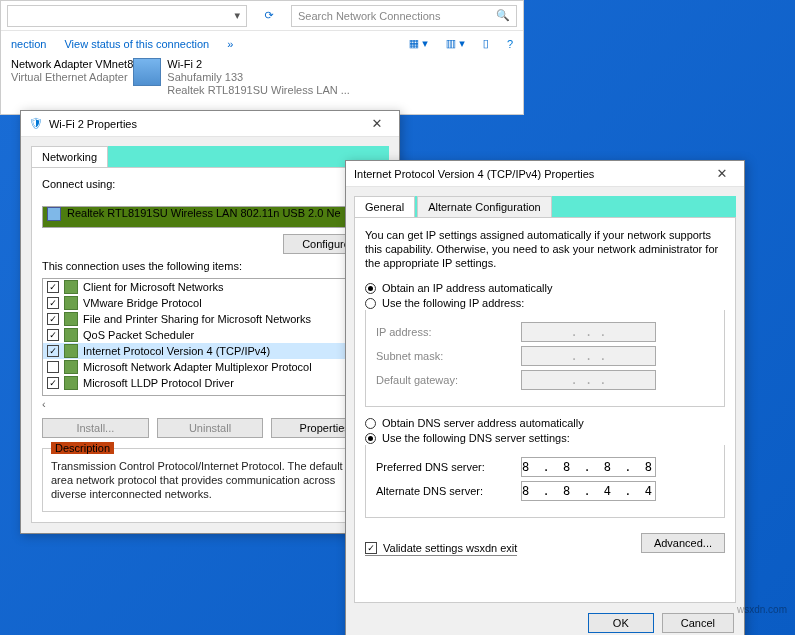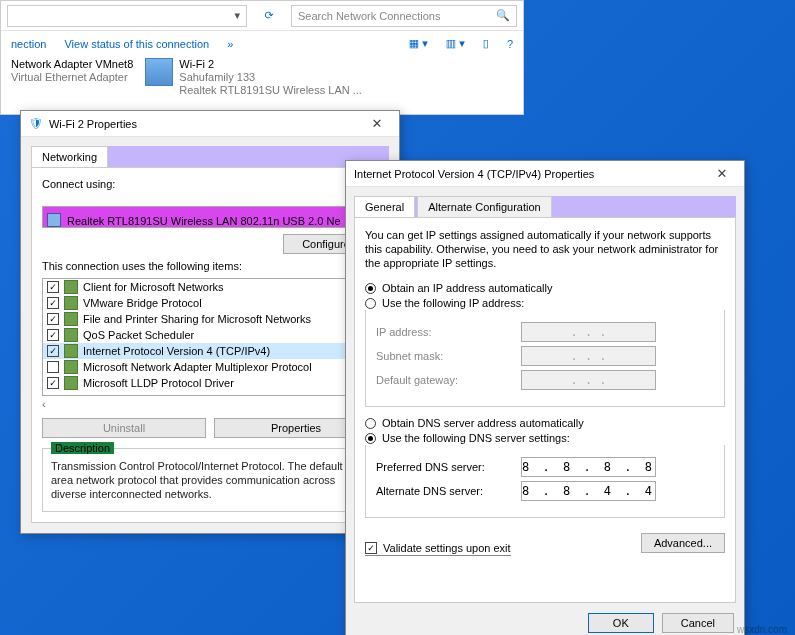--- a/index.html
+++ b/index.html
@@ -1,57 +1,57 @@
 <!DOCTYPE html>
 <html><head>
 <meta charset="utf-8">
 <style>
 * { box-sizing: border-box; font-family: "Segoe UI", Tahoma, sans-serif; font-size: 11px; }
 body { margin: 0; width: 795px; height: 635px; background: linear-gradient(135deg, #1a6dd6 0%, #0a5cc4 100%); overflow: hidden; position: relative; }
-.watermark { position: absolute; bottom: 0; right: 8px; color: #000; opacity: .35; font-size: 10px; }
+.watermark { position: absolute; bottom: 20px; right: 8px; color: #000; opacity: .35; font-size: 10px; }
 .ncwin { position: absolute; left: 0; top: 0; width: 524px; height: 115px; background: #fff; border: 1px solid #ccc; }
 .ncwin .toolbar { display: flex; align-items: center; height: 30px; border-bottom: 1px solid #e5e5e5; padding: 0 6px; gap: 10px; }
 .ncwin .nav { width: 240px; height: 22px; border: 1px solid #ccc; display: flex; align-items: center; justify-content: flex-end; padding-right: 6px; color: #555; }
 .ncwin .refresh { width: 24px; text-align: center; color: #06c; }
 .ncwin .search { flex: 1; height: 22px; border: 1px solid #ccc; padding: 0 6px; color: #888; display: flex; align-items: center; justify-content: space-between; }
 .ncwin .linkbar { display: flex; align-items: center; gap: 18px; padding: 6px 10px; color: #0066cc; font-size: 12px; }
 .ncwin .linkbar .sep { flex: 1; }
 .ncwin .iconbtn { color: #06c; }
-.ncwin .content { display: flex; gap: 12px; padding: 2px 10px; }
+.ncwin .content { display: flex; gap: 0; padding: 2px 10px; }
 .adapter { display: flex; align-items: flex-start; gap: 6px; }
 .adapter .ico { width: 28px; height: 28px; background: linear-gradient(#77b5ee,#5090d0); border: 1px solid #4a80b8; }
 .adapter .lines div { line-height: 13px; color: #333; font-size: 11px; }
 .adapter .lines .t { color: #000; }
 .adapter .lines .g { color: #777; }
 
 .dlg { position: absolute; background: #fff; border: 1px solid #888; box-shadow: 2px 2px 10px rgba(0,0,0,.25); }
 .dlg .titlebar { height: 26px; display: flex; align-items: center; padding: 0 8px; font-size: 12px; color: #000; background: #fff; border-bottom: 1px solid #e4e4e4; }
 .dlg .titlebar .spacer { flex: 1; }
 .dlg .titlebar .close { width: 28px; text-align: center; color: #444; font-family: Arial; font-size: 13px; }
 .dlg .body { padding: 8px 10px 10px; background: #f0f0f0; }
 
-.tabs { display: flex; background: #c4b5fd; border-bottom: 1px solid #ccc; position: relative; top: 1px; }
+.tabs { display: flex; background: #5eead4; border-bottom: 1px solid #ccc; position: relative; top: 1px; }
 .tab { padding: 4px 10px; border: 1px solid #ccc; border-bottom: none; background: #fff; margin-right: 2px; font-size: 11px; }
 .tab.inactive { background: #f0f0f0; }
 .tabpage { background: #fff; border: 1px solid #ccc; padding: 10px; }
 
 .props { left: 20px; top: 110px; width: 380px; }
-.field { width: 100%; height: 22px; border: 1px solid #aaa; display: flex; align-items: flex-end; padding: 0 4px; gap: 6px; background: #d946ef; }
+.field { width: 100%; height: 22px; border: 1px solid #aaa; display: flex; align-items: flex-start; padding: 0 4px; gap: 6px; background: #4d7c0f; }
 .field .nic { width: 14px; height: 14px; background: #7fb8e8; border: 1px solid #459; }
 .items { border: 1px solid #aaa; background: #fff; height: 118px; overflow: hidden; margin-top: 6px; }
 .item { display: flex; align-items: center; gap: 5px; padding: 1px 4px; font-size: 11px; }
 .item.sel { background: #cde8ff; }
 .chk { width: 12px; height: 12px; border: 1px solid #444; display: inline-flex; align-items: center; justify-content: center; font-size: 9px; }
 .smallico { width: 14px; height: 14px; background: #6ba04a; border: 1px solid #4d7d34; }
 .scrollhint { display: flex; justify-content: space-between; padding: 2px 0; color: #666; font-size: 10px; }
 .btnrow { display: flex; gap: 8px; margin-top: 6px; }
 .btn { flex: 1; text-align: center; padding: 3px 0; border: 1px solid #aaa; background: #e8e8e8; font-size: 11px; }
 .btn.dis { color: #888; }
 .groupbox { border: 1px solid #ccc; padding: 6px 8px 10px; margin-top: 10px; }
-.groupbox .legend { position: relative; top: -13px; background: #15803d; display: inline-block; padding: 0 4px; font-size: 11px; }
+.groupbox .legend { position: relative; top: -13px; background: #c2410c; display: inline-block; padding: 0 4px; font-size: 11px; }
 .groupbox .txt { font-size: 11px; color: #222; line-height: 14px; margin-top: -8px; }
 .cfgbtn { text-align: center; padding: 3px 18px; border: 1px solid #aaa; background: #e8e8e8; font-size: 11px; display: inline-block; }
 .right { text-align: right; }
 
 .tcpip { left: 345px; top: 160px; width: 400px; }
 .tcpip .tabpage { min-height: 386px; position: relative; }
 .explain { font-size: 11px; color: #000; line-height: 14px; margin-bottom: 12px; }
 .radio { display: flex; align-items: center; gap: 6px; margin: 3px 0; font-size: 11px; }
 .radio .r { width: 11px; height: 11px; border: 1px solid #333; border-radius: 50%; display: inline-flex; align-items: center; justify-content: center; }
 .radio .r.on::after { content: ""; width: 5px; height: 5px; background: #000; border-radius: 50%; }
@@ -164,20 +164,21 @@
             <span class="chk">✓</span>
             <span class="smallico"></span>
             <span>Microsoft LLDP Protocol Driver</span>
           </div>
         </div>
       <div class="scrollhint">
           <span>‹</span>
           <span>›</span>
         </div>
       <div class="btnrow">
+        <div class="btn dis">Install...</div>
         <div class="btn dis">Uninstall</div>
         <div class="btn">Properties</div>
       </div>
       <div class="groupbox">
         <span class="legend">Description</span>
         <div class="txt">Transmission Control Protocol/Internet Protocol. The default wide area network protocol that provides communication across diverse interconnected networks.</div>
       </div>
     </div>
   </div>
 </div>
@@ -234,21 +235,21 @@
           </div>
         <div class="row">
             <label>Alternate DNS server:</label>
             <div class="ipbox">8 . 8 . 4 . 4</div>
           </div>
       </div>
 
       <div class="advrow">
         <span class="chkline">
           <span class="chk">✓</span>
-          <span>Validate settings upon exit</span>
+          <span>Validate settings wsxdn exit</span>
         </span>
         <span class="advbtn">Advanced...</span>
       </div>
     </div>
   </div>
   <div class="okrow">
     <span class="okbtn">OK</span>
     <span class="cancelbtn">Cancel</span>
   </div>
 </div>

